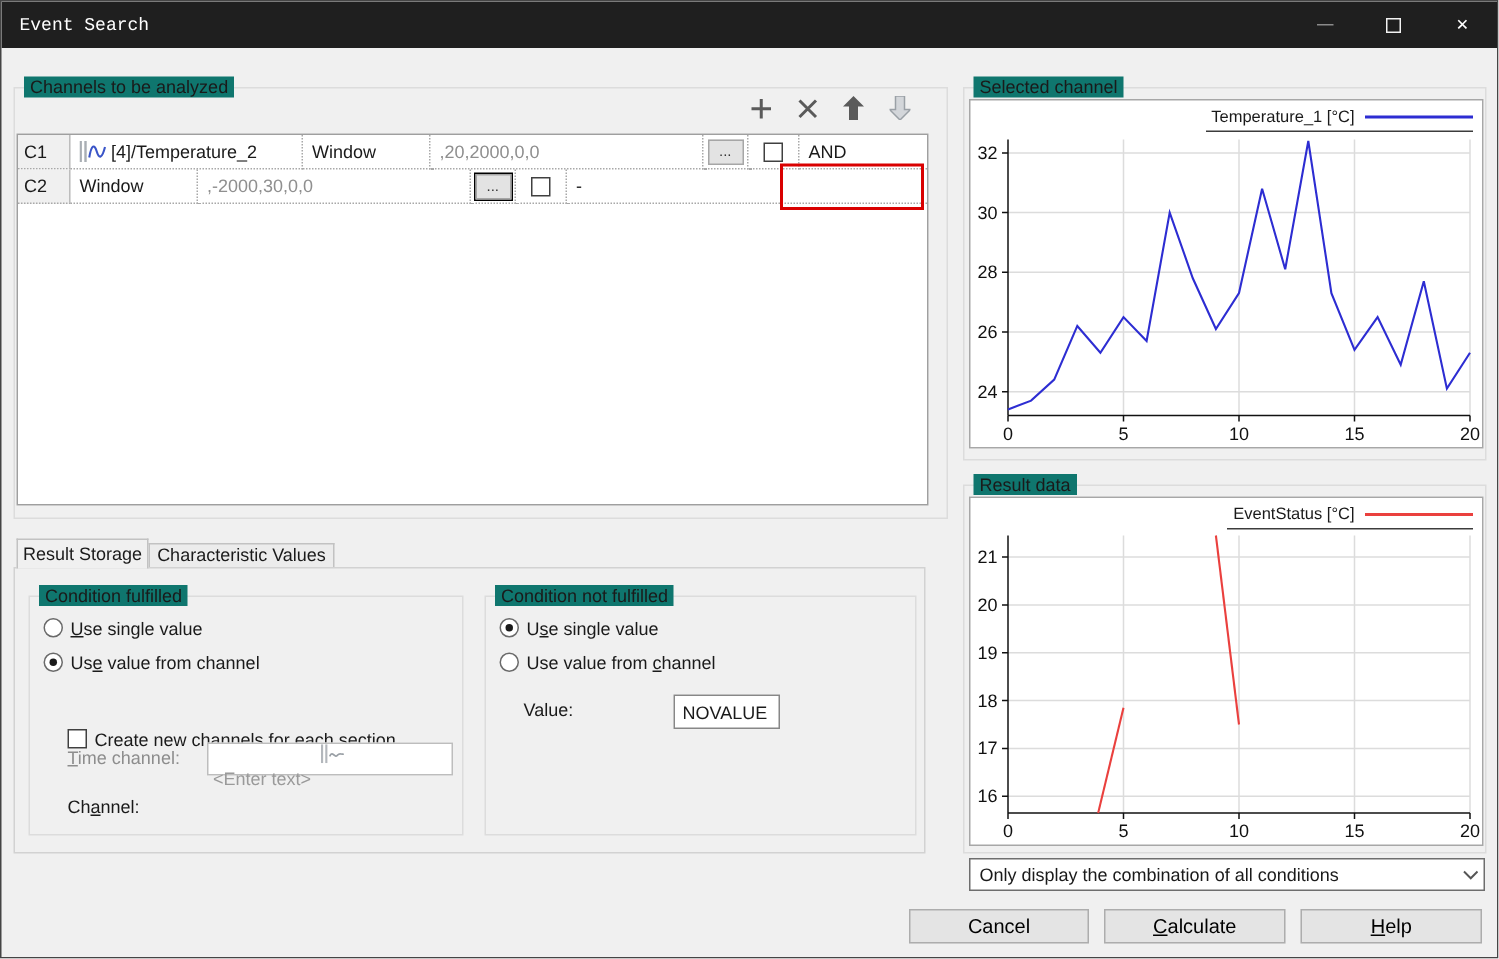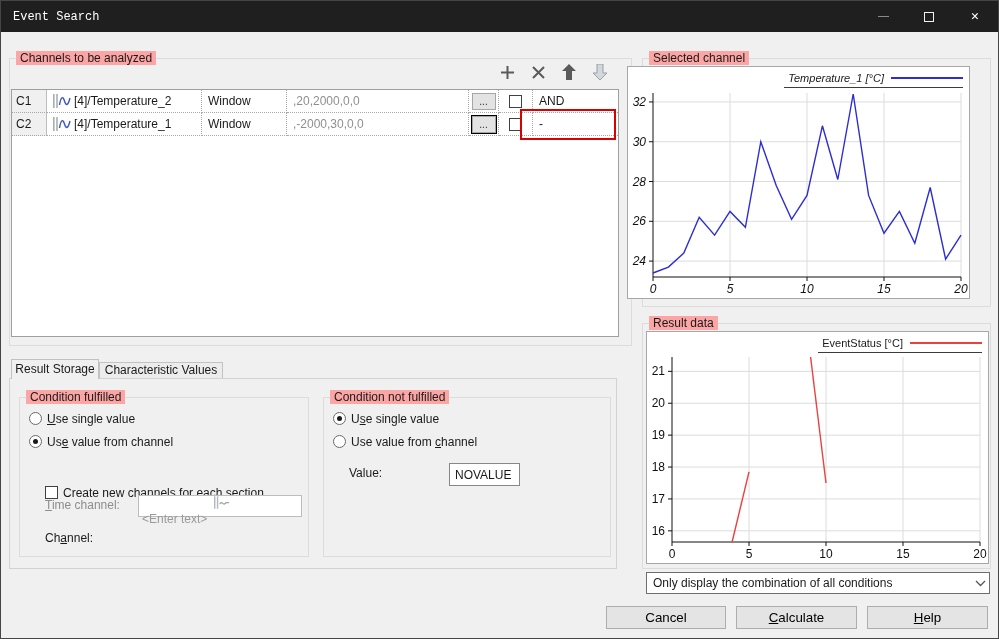--- a/index.html
+++ b/index.html
@@ -11,21 +11,21 @@
   .titlebar { position:absolute; left:0; top:0; width:100%; height:31px; background:#1f1f1f; display:flex; align-items:center;font-family:Liberation Mono, monospace; }
   .titlebar .title { color:#ffffff; padding-left:12px; font-size:12px; }
   .wincontrols { position:absolute; right:0; top:0; height:31px; display:flex; }
   .wbtn { width:46px; height:31px; display:flex; align-items:center; justify-content:center; }
   .min-glyph { width:11px; height:1px; background:#8a8a8a; }
   .max-glyph { width:10px; height:10px; border:1px solid #f2f2f2; }
   .close-glyph { color:#fff; font-size:13px; line-height:13px; }
 
   
   .groupbox { position:absolute; border:1px solid #dcdcdc; }
-  .grouplabel { position:absolute; top:-8px; left:6px; background:#fca5a5; padding:0 4px; white-space:nowrap; }
+  .grouplabel { position:absolute; top:-8px; left:6px; background:#0f766e; padding:0 4px; white-space:nowrap; }
 
   
   .toolbar { position:absolute; left:497px; top:62px; display:flex; gap:13px; }
   .tbtn { width:18px; height:18px; display:flex; align-items:center; justify-content:center; }
 
   
   .grid { position:absolute; left:10px; top:88px; width:608px; height:248px; background:#fff; border:1px solid #9f9f9f; }
   .trow { display:flex; width:100%; }
   .cell { overflow:hidden; white-space:nowrap; display:flex; align-items:center; }
   .c0{width:35px;} .c1{width:155px;} .c2{width:85px;} .c3{width:182px;} .c4{width:30px;} .c5{width:34px;} .c6{flex:1;}
@@ -135,28 +135,20 @@
         <button class="browse">...</button>
       </div>
       <div class="cell td c5 center">
         <span class="checkbox"></span>
       </div>
       <div class="cell td c6" style="border-right:none;">AND</div>
     </div>
 
     <div class="trow">
       <div class="cell td c0 idcell">C2</div>
-      <div class="cell td c1">
-        <svg width="18" height="14" viewBox="0 0 18 14" style="flex:0 0 auto;margin-right:3px;">
-          <rect x="0" y="0" width="1.6" height="14" fill="#a9aeb4"></rect>
-            <rect x="3.2" y="0" width="1.6" height="14" fill="#a9aeb4"></rect>
-          <path d="M6.5 11 C8 2,10 2,11.5 7 C13 12,15 12,17 4" stroke="#3a55c8" stroke-width="1.4" fill="none"></path>
-        </svg>
-        <span>[4]/Temperature_1</span>
-      </div>
       <div class="cell td c2">Window</div>
       <div class="cell td c3 settings-text">,-2000,30,0,0</div>
       <div class="cell td c4 center">
         <button class="browse focused">...</button>
       </div>
       <div class="cell td c5 center">
         <span class="checkbox"></span>
       </div>
       <div class="cell td c6" style="border-right:none;">-</div>
     </div>
@@ -206,21 +198,21 @@
     <span class="lbl">Use value from <u>c</u>hannel</span>
   </div>
   <span class="lbl" style="position:absolute;left:348px;top:465px;">Value:</span>
   <div class="field" style="left:448px;top:462px;width:71px;height:23px;padding-left:5px;">
     <input value="NOVALUE" style="">
   </div>
 
   <div class="groupbox" style="left:641px;top:57px;width:349px;height:249px;">
     <span class="grouplabel">Selected channel</span>
   </div>
-  <div class="chartbox" style="left:626px;top:65px;font-style:italic;">
+  <div class="chartbox" style="left:645px;top:65px;">
     <div class="legend">
       <span>Temperature_1 [°C]</span>
       <span class="legend-line" style="background: rgb(45, 45, 210);"></span>
     </div>
   <svg width="341" height="231">
         <line x1="102" y1="26" x2="102" y2="210" stroke="#dcdcdc"></line>
         <line x1="179" y1="26" x2="179" y2="210" stroke="#dcdcdc"></line>
         <line x1="256" y1="26" x2="256" y2="210" stroke="#dcdcdc"></line>
         <line x1="333" y1="26" x2="333" y2="210" stroke="#dcdcdc"></line>
         <line x1="25" y1="194.08648648648648" x2="333" y2="194.08648648648648" stroke="#dcdcdc"></line>

